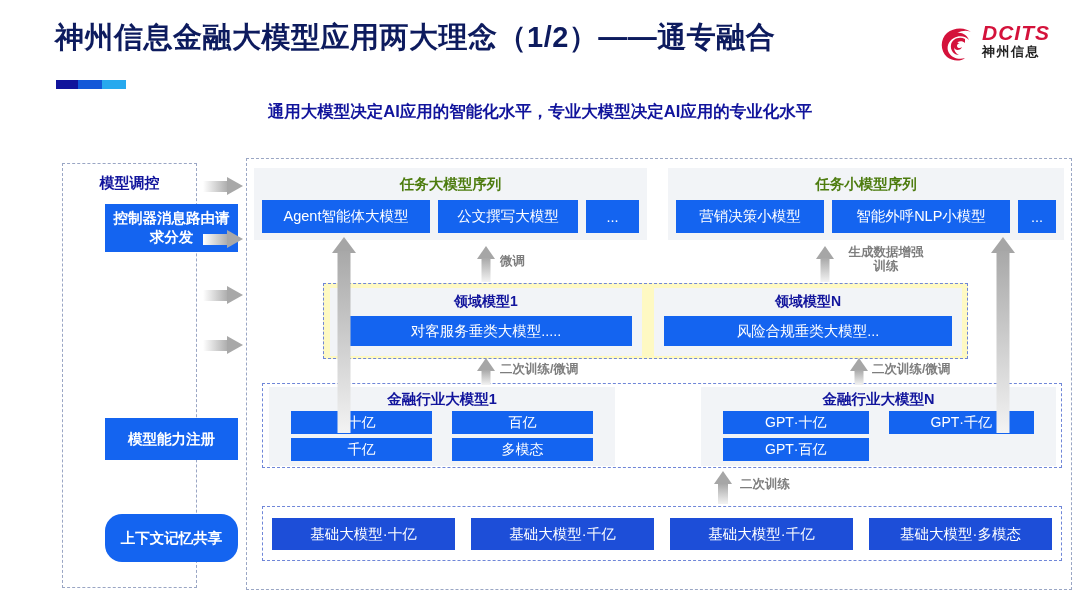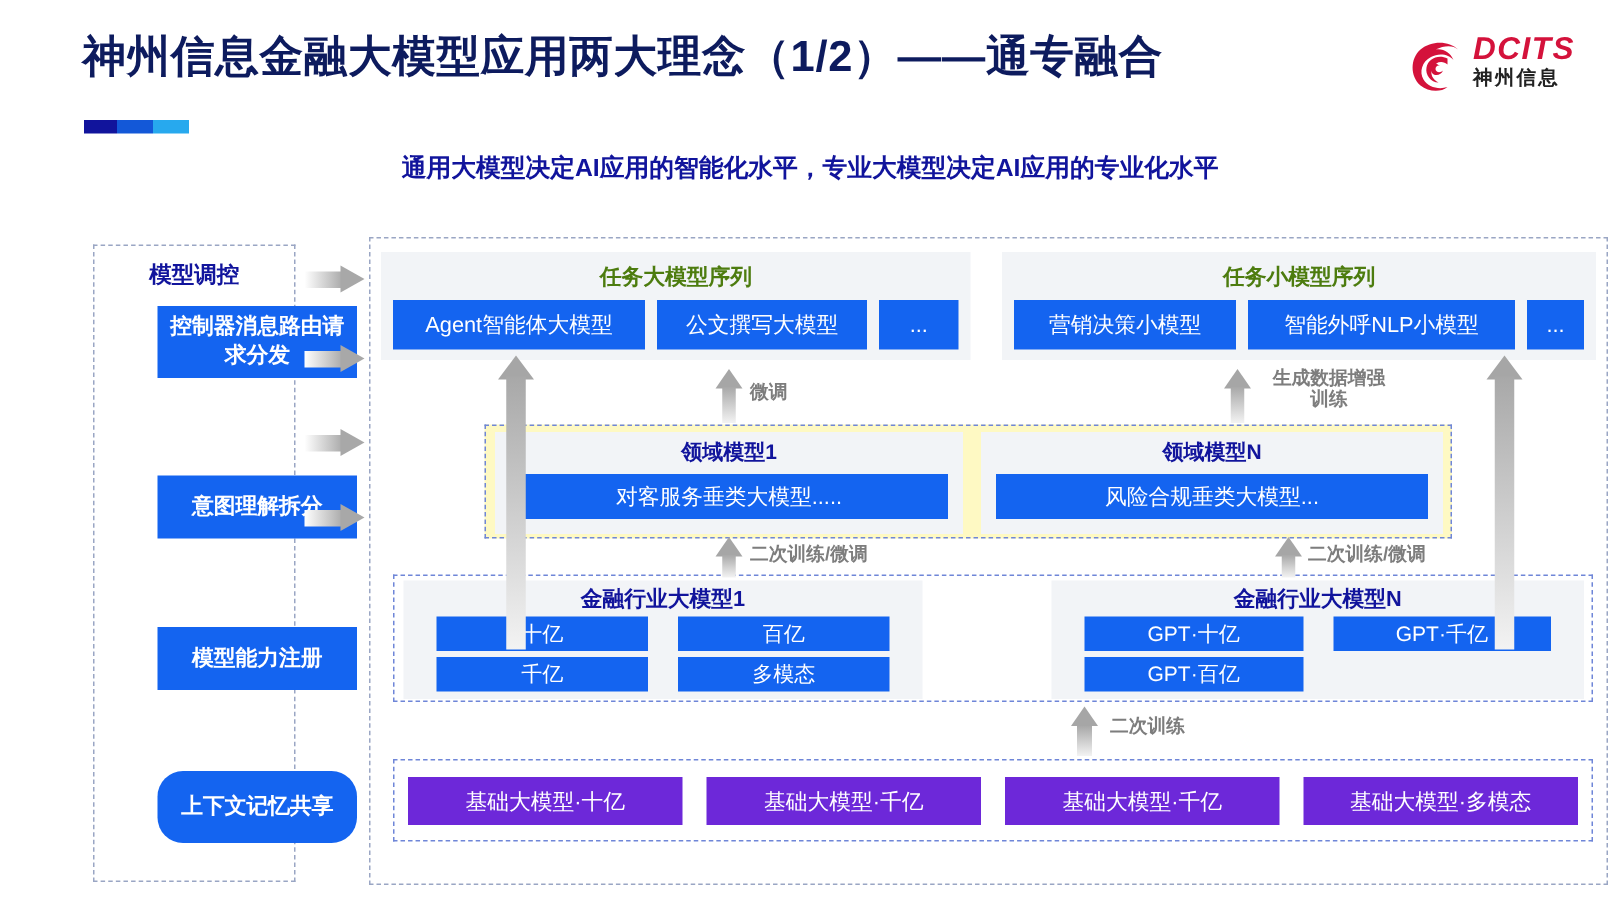--- a/index.html
+++ b/index.html
@@ -126,21 +126,21 @@
     font-size:14px;white-space:nowrap;
   }
 
   
   #base-outer{
     position:absolute;left:262px;top:356px;width:800px;height:55px;
     border:1px dashed #6f86d8;box-sizing:border-box;background:#fff;
   }
   #base-row{position:absolute;left:9px;right:9px;top:11px;display:flex;gap:16px;}
   .base-chip{
-    flex:1 1 0;background:#6d28d9;color:#fff;height:32px;
+    flex:1 1 0;background:#1d4ed8;color:#fff;height:32px;
     display:flex;align-items:center;justify-content:center;
     font-size:14.5px;white-space:nowrap;
   }
 
   
   .v-arrow{position:absolute;}
   .v-arrow .v-shaft{position:absolute;left:50%;transform:translateX(-50%);bottom:0;
     background:linear-gradient(to top,#f3f3f3,#a8a8a8);}
   .v-arrow .v-head{position:absolute;left:50%;transform:translateX(-50%);top:0;width:0;height:0;
     border-left:12px solid transparent;border-right:12px solid transparent;border-bottom:16px solid #a6a6a6;}
@@ -199,21 +199,20 @@
       <div id="logo-cn">神州信息</div>
     </div>
   </div>
 </div>
 
 <div id="diagram">
 
   <div id="sidebar">
     <div id="sidebar-title">模型调控</div>
     <div class="side-box" id="side-0">控制器消息路由请求分发</div>
-    <div class="side-box" id="side-1">意图理解拆分</div>
     <div class="side-box" id="side-2">模型能力注册</div>
     <div class="side-box" id="side-3">上下文记忆共享</div>
   </div>
 
   <div class="r-arrow" id="ra-0">
       <span class="shaft"></span>
       <span class="head"></span>
     </div>
   <div class="r-arrow" id="ra-1">
       <span class="shaft"></span>

